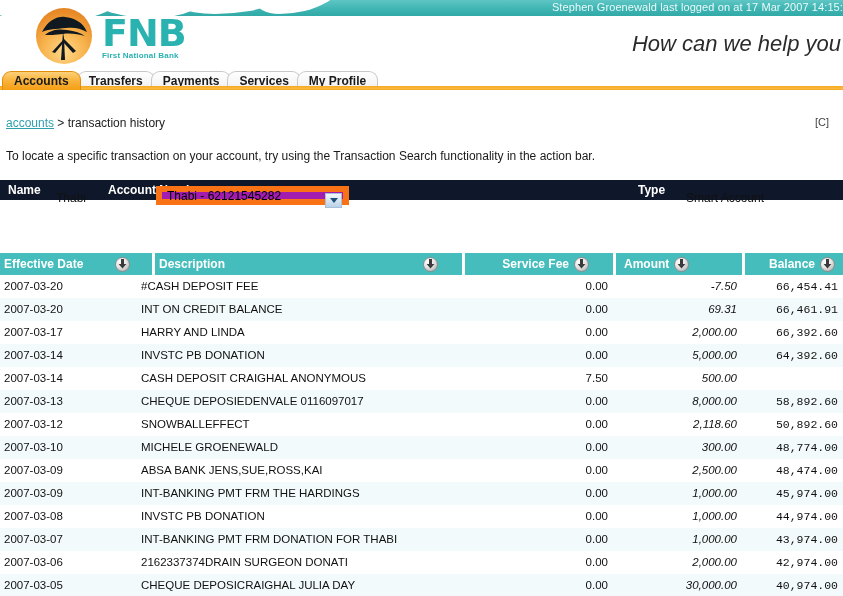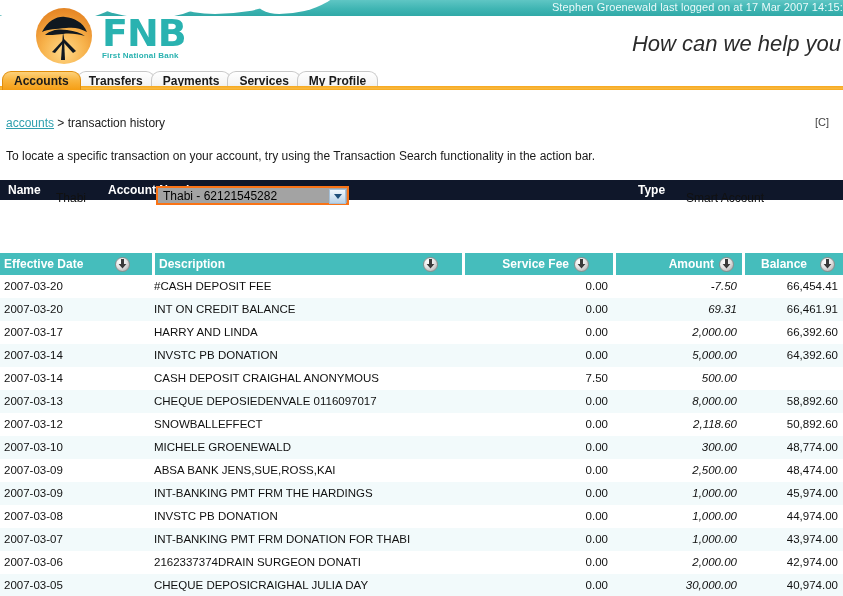--- a/index.html
+++ b/index.html
@@ -226,22 +226,22 @@
   .acct-type {
     position: absolute;
     left: 638px; top: 7px;
     font-size: 12px;
     color: #111;
   }
   .acct-select {
     position: absolute;
     left: 108px; top: 2px;
     width: 193px; height: 19px;
-    border: 2px solid #f97316;
-    background: #a3a3a3;
+    border: 6px solid #f97316;
+    background: #a21caf;
     display: flex;
     align-items: center;
     font-size: 12px;
     color: #000;
     padding-left: 5px;
   }
   .acct-select .arrow-box {
     position: absolute;
     right: 1px; top: 1px;
     width: 17px; height: 15px;
@@ -304,24 +304,24 @@
   .tx-row.even { background: #ffffff; }
   .tx-row.odd  { background: #f2fafb; }
   .tx-row .c {
     position: absolute;
     top: 5px;
     font-size: 11.5px;
     color: #111;
     white-space: nowrap;
   }
   .c-date { left: 4px; }
-  .c-desc { left: 154px; }
+  .c-desc { left: 141px; }
   .c-fee  { left: 0; width: 608px; text-align: right; }
   .c-amt  { left: 0; width: 737px; text-align: right; font-style: italic; }
-  .c-bal  { left: 0; width: 838px; text-align: right; }
+  .c-bal  { left: 0; width: 838px; text-align: right; font-family: Liberation Mono, monospace; }
 </style>
 </head>
 <body>
 
 <div id="app">
 
   <div class="topbar">
     <div class="swoosh-left"></div>
     <div class="swoosh-mid"></div>
     <div class="swoosh-right"></div>
@@ -418,30 +418,30 @@
         <div class="hsep" style="left: 152px;"></div>
         <div class="hcell" style="left: 465px; width: 148px; justify-content: flex-end; padding-left: 0px; padding-right: 24px;">
           <span>Service Fee</span>
           <span class="sort-icon" style="margin-left: 5px;">
             <svg width="9" height="10" viewBox="0 0 9 10">
               <path d="M3 0 h3 v5 h2.4 L4.5 9.6 0.6 5 H3 Z" fill="#3a3a3a"></path>
             </svg>
           </span>
         </div>
         <div class="hsep" style="left: 462px;"></div>
-        <div class="hcell" style="left: 616px; width: 126px; justify-content: flex-end; padding-left: 15px; padding-right: 8px;">
+        <div class="hcell" style="left: 616px; width: 126px; padding-left: 8px; padding-right: 8px;">
           <span>Amount</span>
           <span class="sort-icon" style="margin-left: 5px;">
             <svg width="9" height="10" viewBox="0 0 9 10">
               <path d="M3 0 h3 v5 h2.4 L4.5 9.6 0.6 5 H3 Z" fill="#3a3a3a"></path>
             </svg>
           </span>
         </div>
         <div class="hsep" style="left: 613px;"></div>
-        <div class="hcell" style="left: 745px; width: 98px; justify-content: flex-end; padding-left: 0px; padding-right: 8px; gap: 8px;">
+        <div class="hcell" style="left: 745px; width: 98px; justify-content: flex-end; padding-left: 0px; padding-right: 8px;">
           <span>Balance</span>
           <span class="sort-icon" style="margin-left: 5px;">
             <svg width="9" height="10" viewBox="0 0 9 10">
               <path d="M3 0 h3 v5 h2.4 L4.5 9.6 0.6 5 H3 Z" fill="#3a3a3a"></path>
             </svg>
           </span>
         </div>
         <div class="hsep" style="left: 742px;"></div>
       </div>
 

